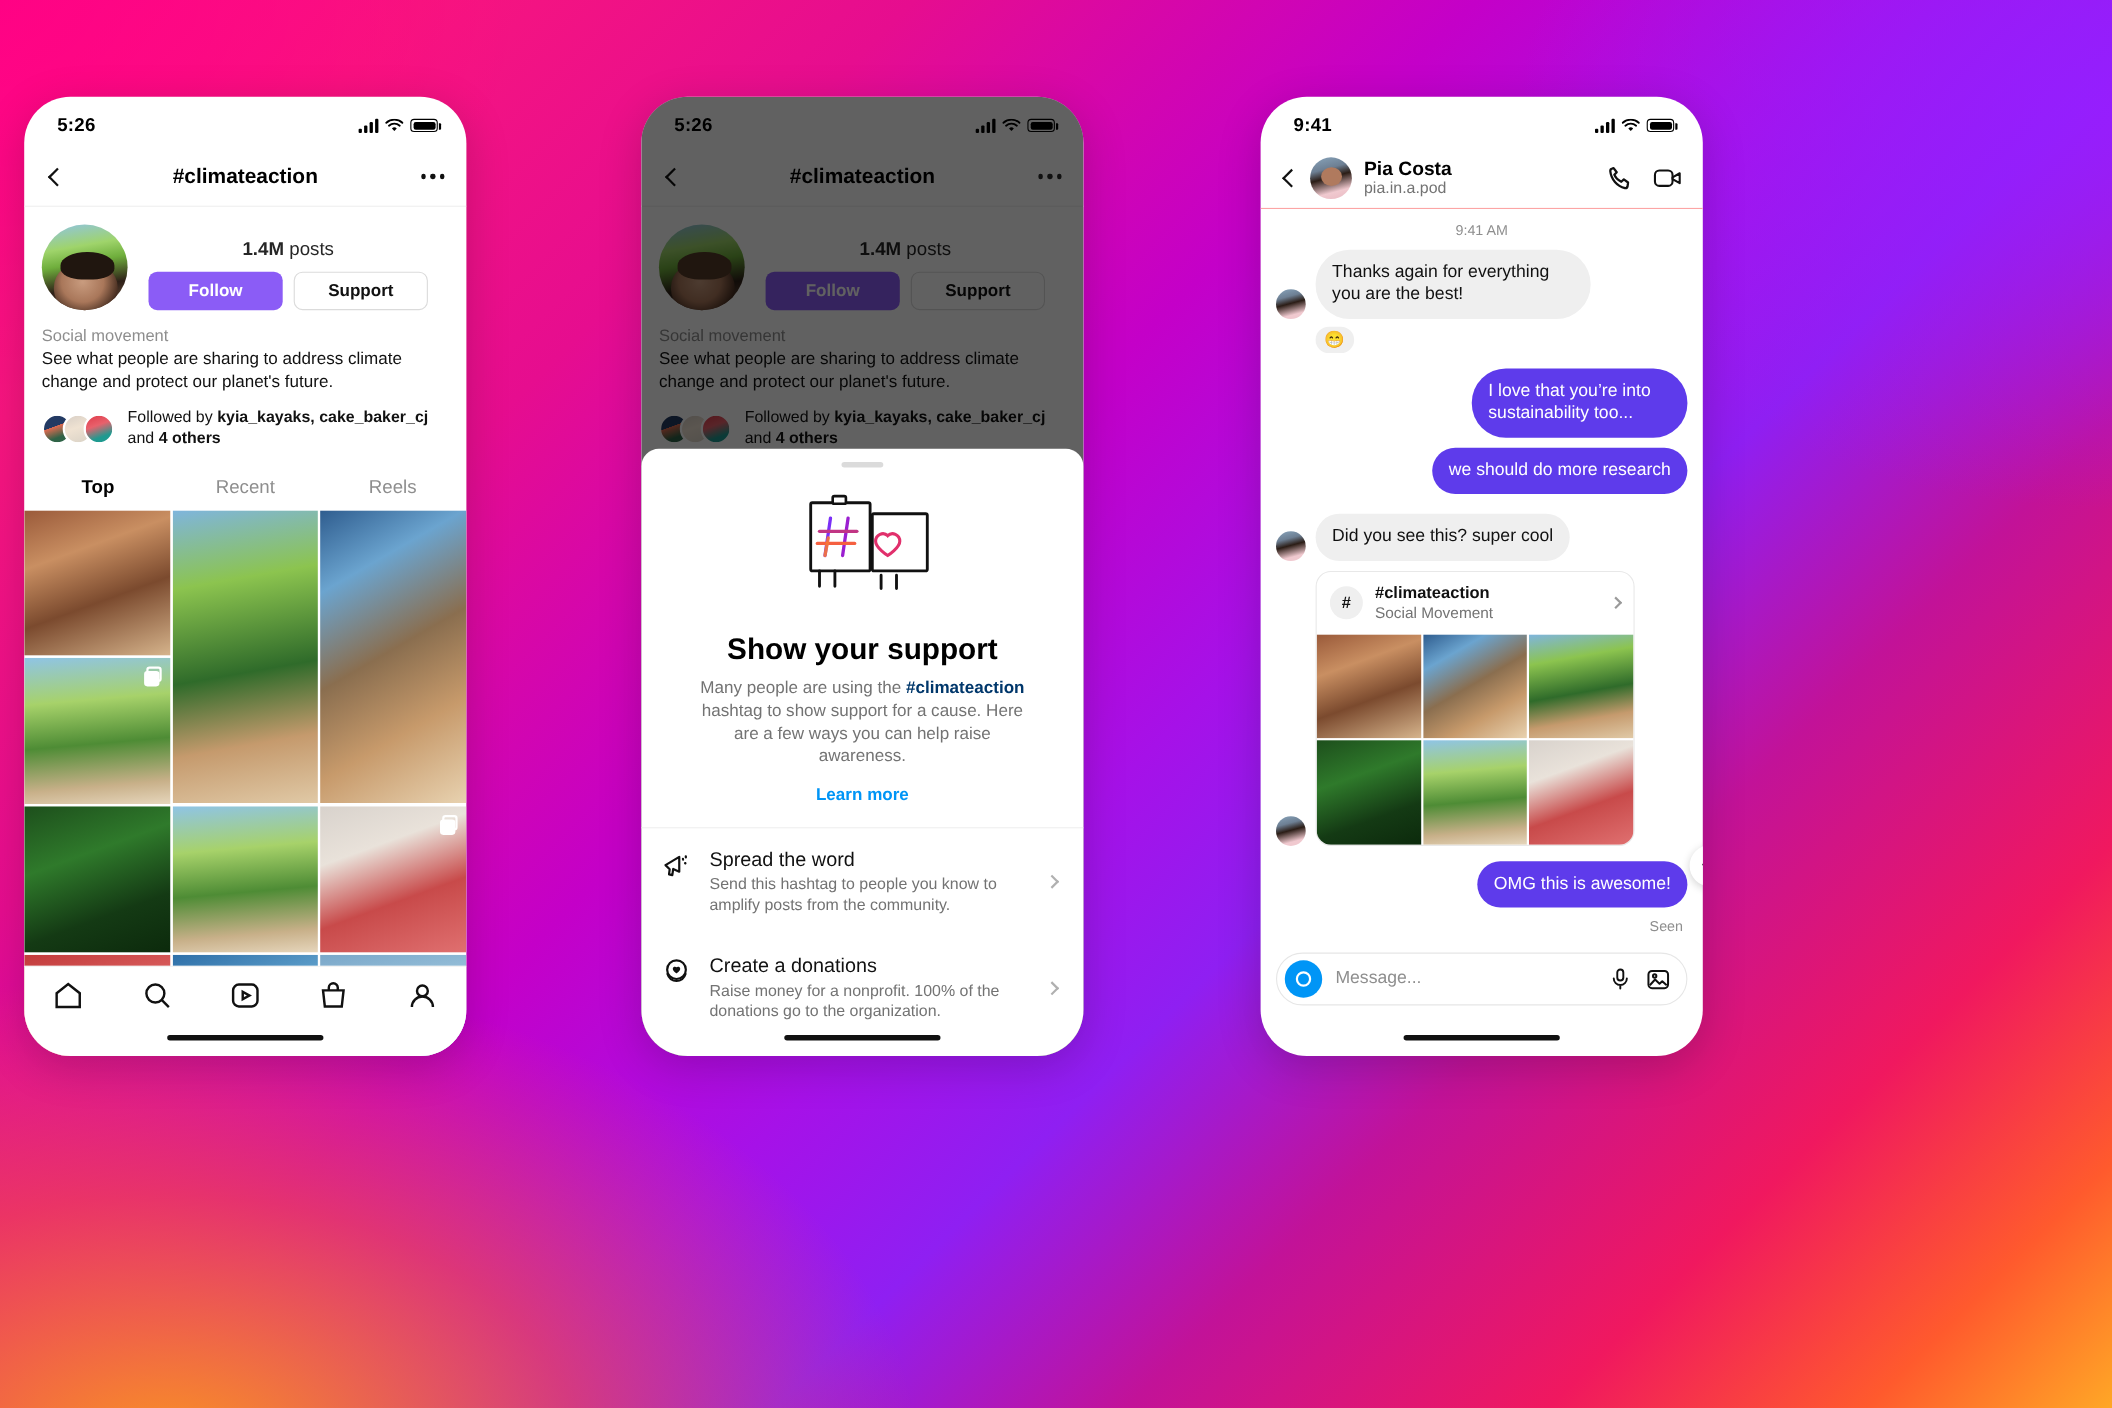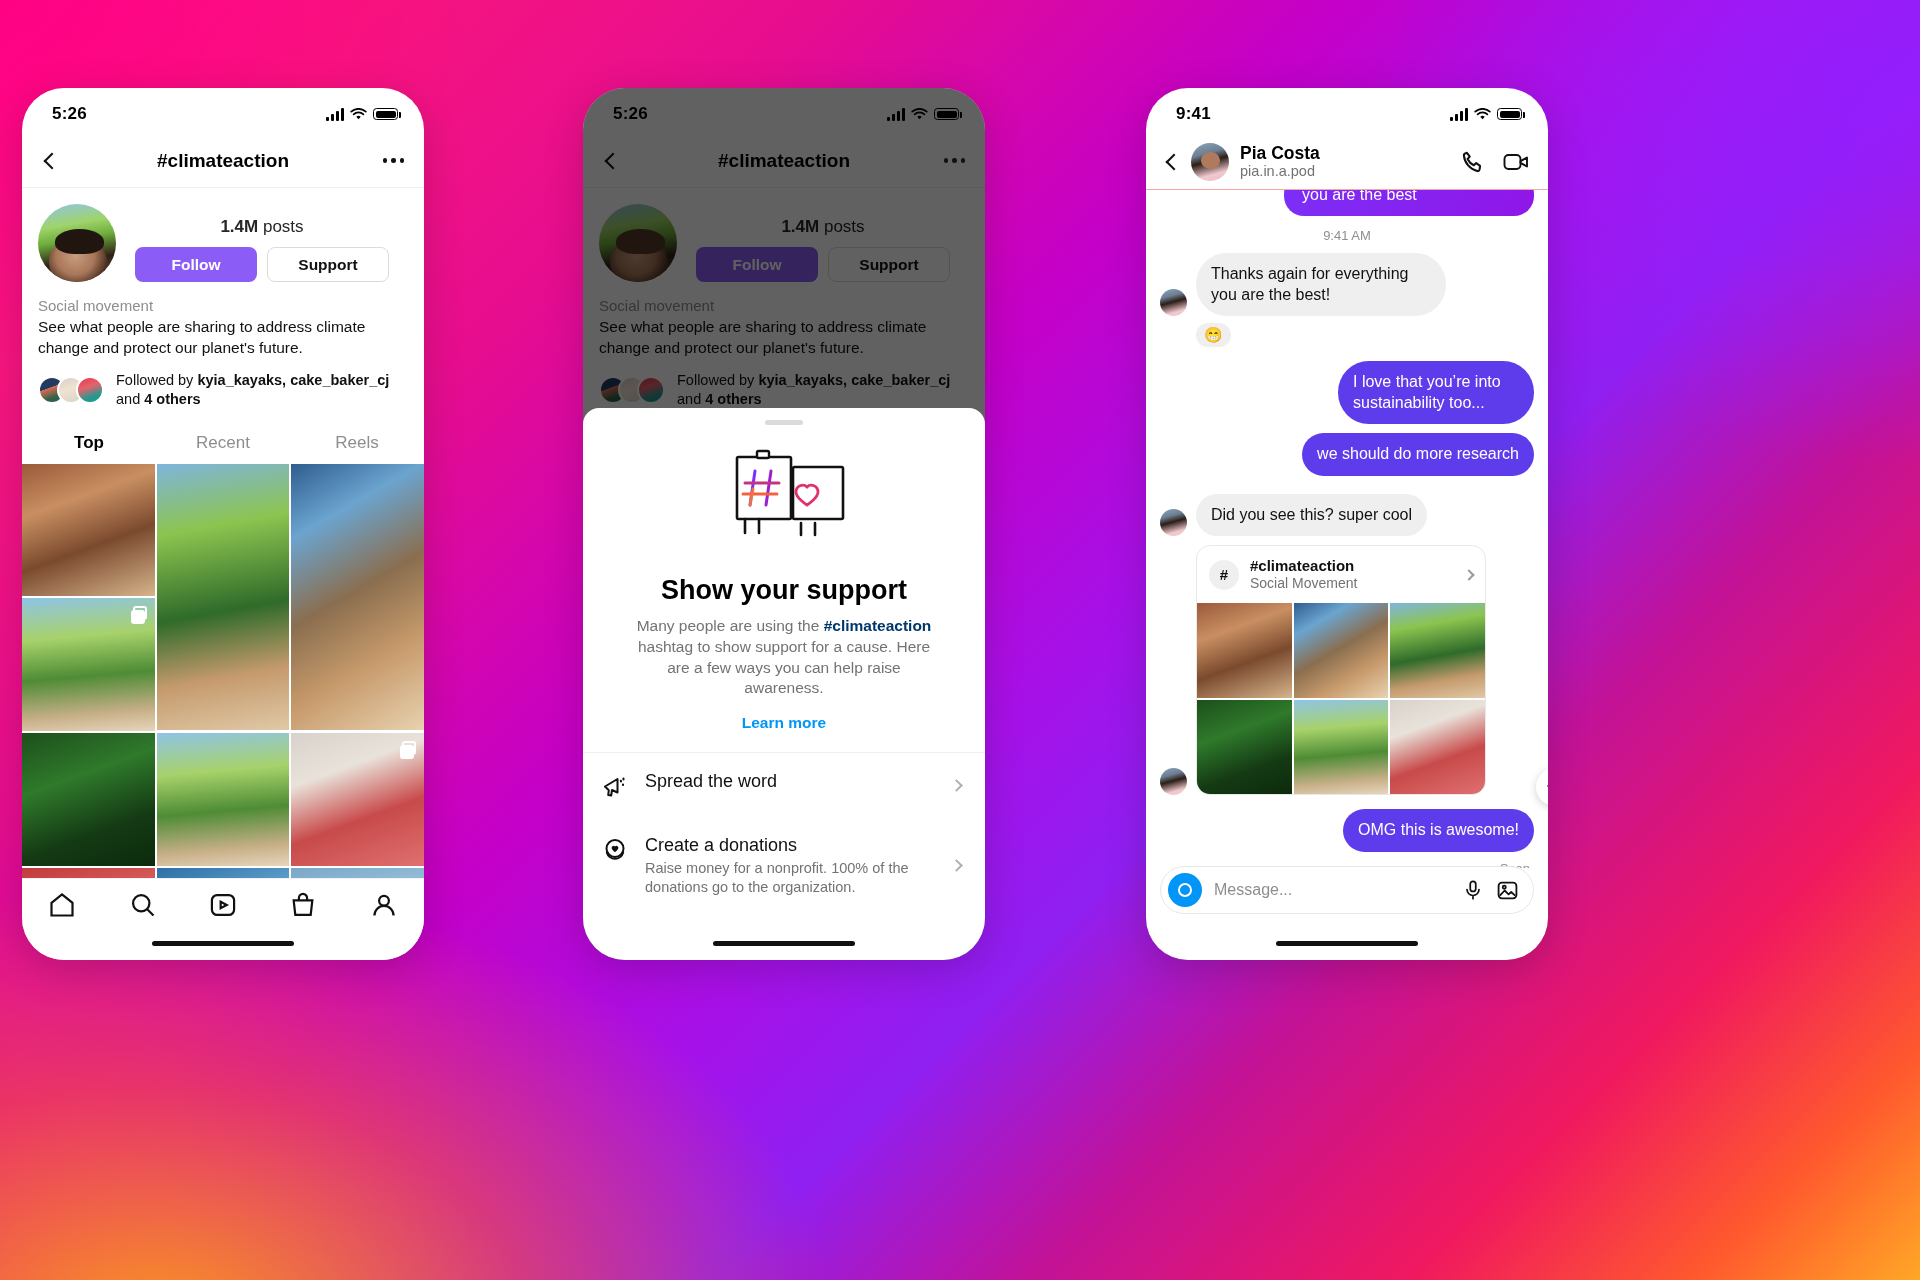--- a/index.html
+++ b/index.html
@@ -442,20 +442,21 @@
     <div class="opt">
       <span class="oi">
         <svg width="28" height="28" viewBox="0 0 28 28" fill="none" stroke="#111" stroke-width="2" stroke-linejoin="round" stroke-linecap="round">
           <path d="M4 14.5 16.5 7v13.5L11 18l-.8 5.5-3-.6.6-4.6z"></path>
           <path d="M20 9.5v0M22.5 7.5v0M22 13v0"></path>
           <path d="M19.8 8.8h.1M22.4 6.6h.1M21.9 12.6h.1"></path>
         </svg>
       </span>
       <span class="otx">
         <span class="ot" style="display:block">Spread the word</span>
+        <span class="od" style="display:block">Send this hashtag to people you know to amplify posts from the community.</span>
       </span>
       <span class="oc"></span>
     </div>
 
     <div class="opt">
       <span class="oi">
         <svg width="28" height="28" viewBox="0 0 28 28" fill="none" stroke="#111" stroke-width="2">
           <circle cx="14" cy="12.5" r="8.5"></circle>
           <path d="M5.8 16.5a8.5 8.5 0 0 0 16.4 0" stroke-linecap="round"></path>
           <path d="M14 16s-3.4-2.2-3.4-4.3a2 2 0 0 1 3.4-1.3 2 2 0 0 1 3.4 1.3C17.4 13.8 14 16 14 16z" fill="#111" stroke="none"></path>
@@ -506,23 +507,20 @@
         </svg>
       <svg width="28" height="26" viewBox="0 0 28 24" fill="none" stroke="#111" stroke-width="1.9" stroke-linejoin="round">
           <rect x="2.5" y="5" width="16" height="14" rx="4"></rect>
           <path d="M18.5 11.2 25 7.5v9L18.5 12.8z"></path>
         </svg>
     </div>
   </div>
 
   <div class="thread">
 
-    <div class="row me" style="margin-top:-16px;">
-      <div class="bub me grad" style="padding:11px 18px;border-radius:20px;width:272px;text-align:left;">you are the best</div>
-    </div>
 
     <div class="ts">9:41 AM</div>
 
     <div class="row">
       <div class="mini-av"></div>
       <div class="bub them">Thanks again for everything you are the best!</div>
     </div>
     <div style="margin:-2px 0 14px 0;">
       <span class="emoji-chip">😁</span>
     </div>

